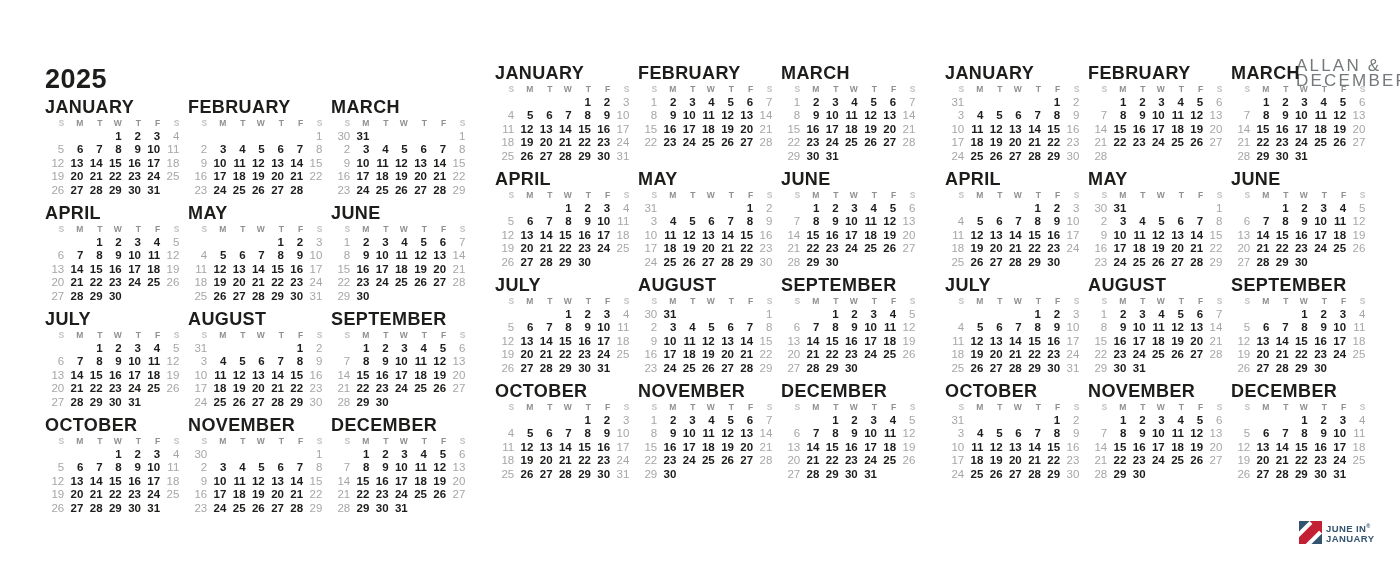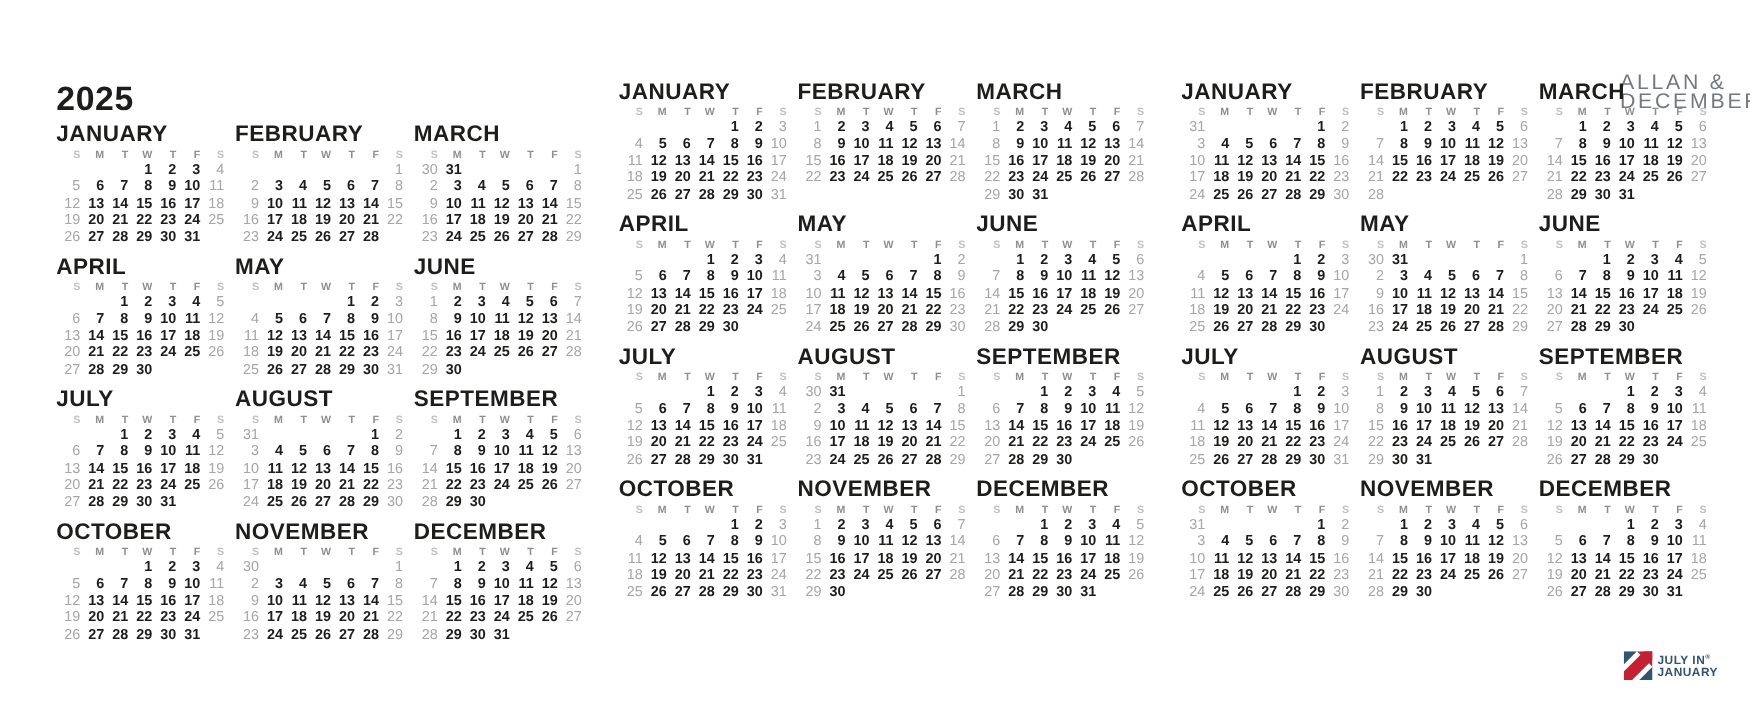--- a/index.html
+++ b/index.html
@@ -399,16 +399,16 @@
   </div>
 
 <div class="mib">
   <svg width="23" height="23" viewBox="0 0 24 24">
     <polygon points="0,17 0,24 7,24 24,7 24,0 17,0" fill="#c32033"></polygon>
     <polygon points="11,0 24,0 24,13" fill="#c32033"></polygon>
     <polygon points="0,0 11,0 0,11" fill="#33536f"></polygon>
     <polygon points="24,24 13,24 24,13" fill="#33536f"></polygon>
   </svg>
   <div class="mib-text">
-    <div><span>JULY IN</span><span class="mib-reg">®</span></div>
+    <div><span>JUNE IN</span><span class="mib-reg">®</span></div>
     <div>JANUARY</div>
   </div>
 </div>
 
 </body></html>

